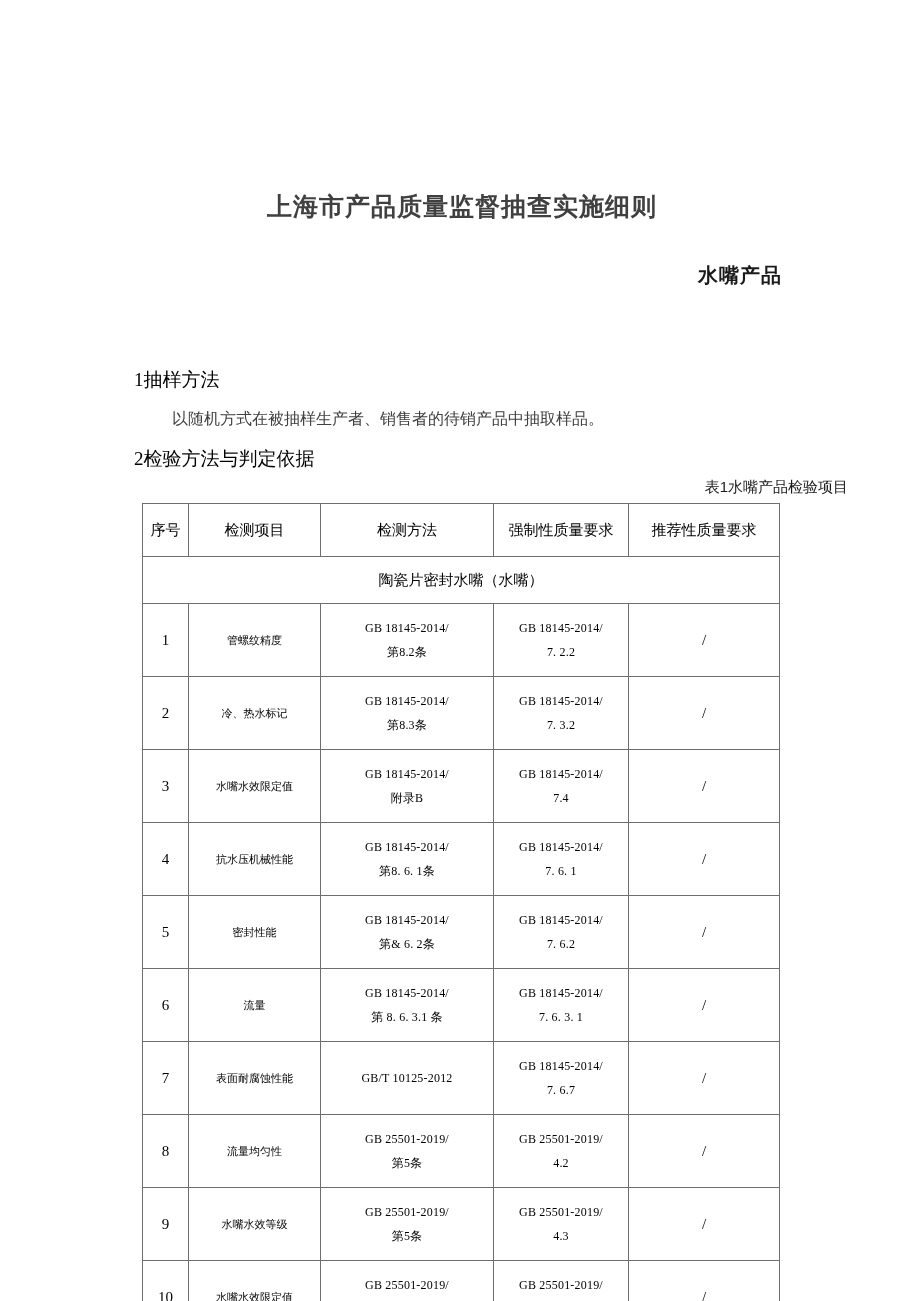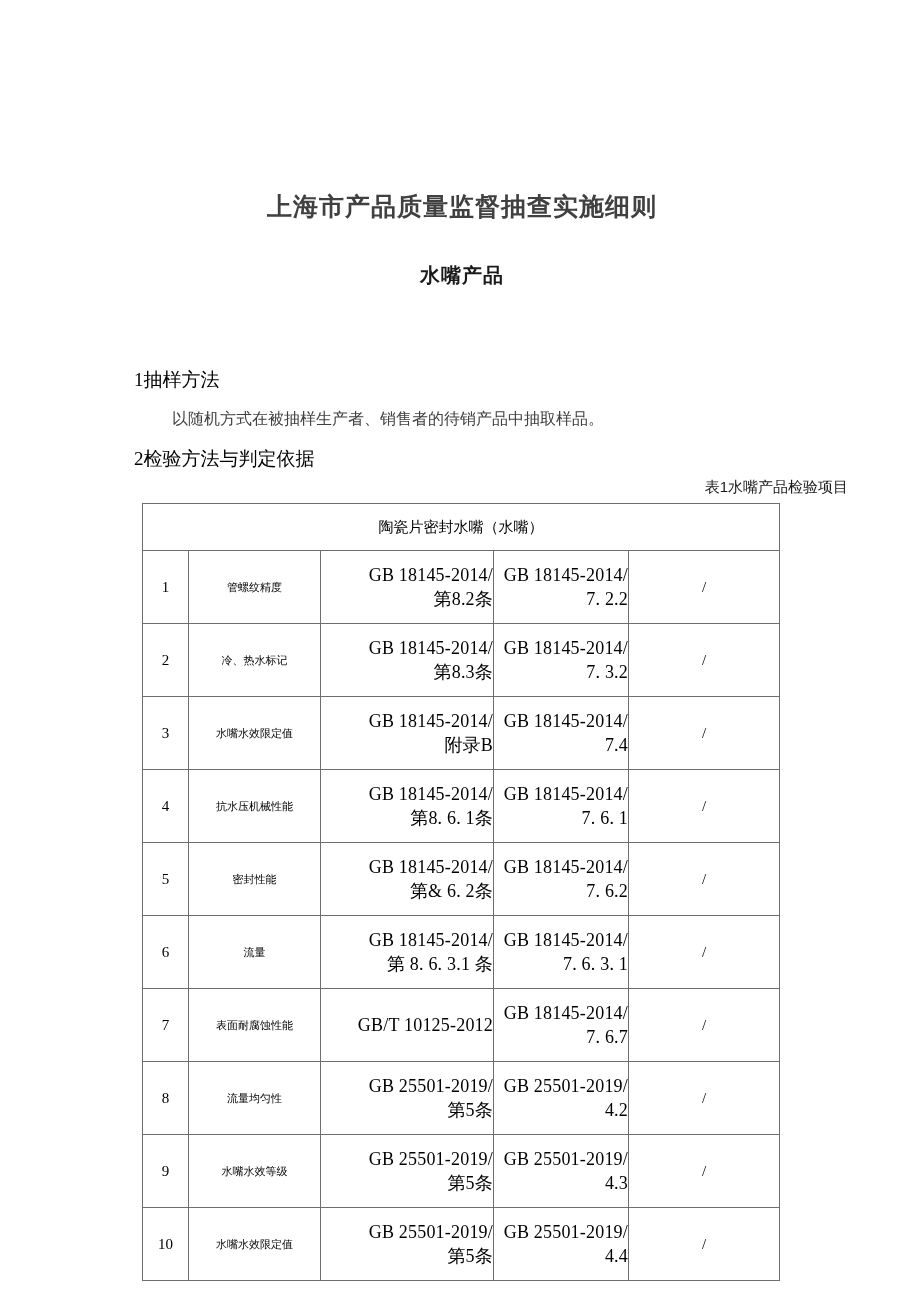--- a/index.html
+++ b/index.html
@@ -41,21 +41,21 @@
     font-weight: 700;
     letter-spacing: 1px;
     color: #404040;
     white-space: nowrap;
   }
   .doc-subtitle {
     position: absolute;
     left: 0;
     top: 262px;
     width: 640px;
-    text-align: center;
+    text-align: right;
     font-family: "Liberation Sans", "DejaVu Sans", sans-serif;
     font-size: 20px;
     font-weight: 700;
     letter-spacing: 1px;
     color: #1a1a1a;
     white-space: nowrap;
   }
 
   
   .heading {
@@ -135,23 +135,23 @@
   .cell-idx {
     text-align: center;
     font-size: 15px;
   }
   .cell-item {
     text-align: center;
     font-size: 11px;
     padding: 0 3px;
   }
   .cell-code {
-    text-align: right;
+    text-align: center;
     padding-left: 4px;
-    font-size: 18px;
+    font-size: 12px;
     line-height: 24px;
     letter-spacing: 0.2px;
   }
   .cell-code .ln { display: block; white-space: nowrap; }
   .cell-slash {
     text-align: center;
     font-size: 15px;
   }
 </style>
 </head>
@@ -173,20 +173,27 @@
     <div class="tbl-wrap">
       <table class="spec">
         <colgroup>
           <col class="c1">
             <col class="c2">
             <col class="c3">
             <col class="c4">
             <col class="c5">
         </colgroup>
         <tbody>
+          <tr class="hdr">
+            <td>序号</td>
+            <td>检测项目</td>
+            <td>检测方法</td>
+            <td class="tight">强制性质量要求</td>
+            <td class="tight">推荐性质量要求</td>
+          </tr>
 
           <tr class="grp">
             <td colspan="5">陶瓷片密封水嘴（水嘴）</td>
           </tr>
 
           <tr class="row">
             <td class="cell-idx">1</td>
             <td class="cell-item">管螺纹精度</td>
             <td class="cell-code">
               <span class="ln">GB 18145-2014/</span>

